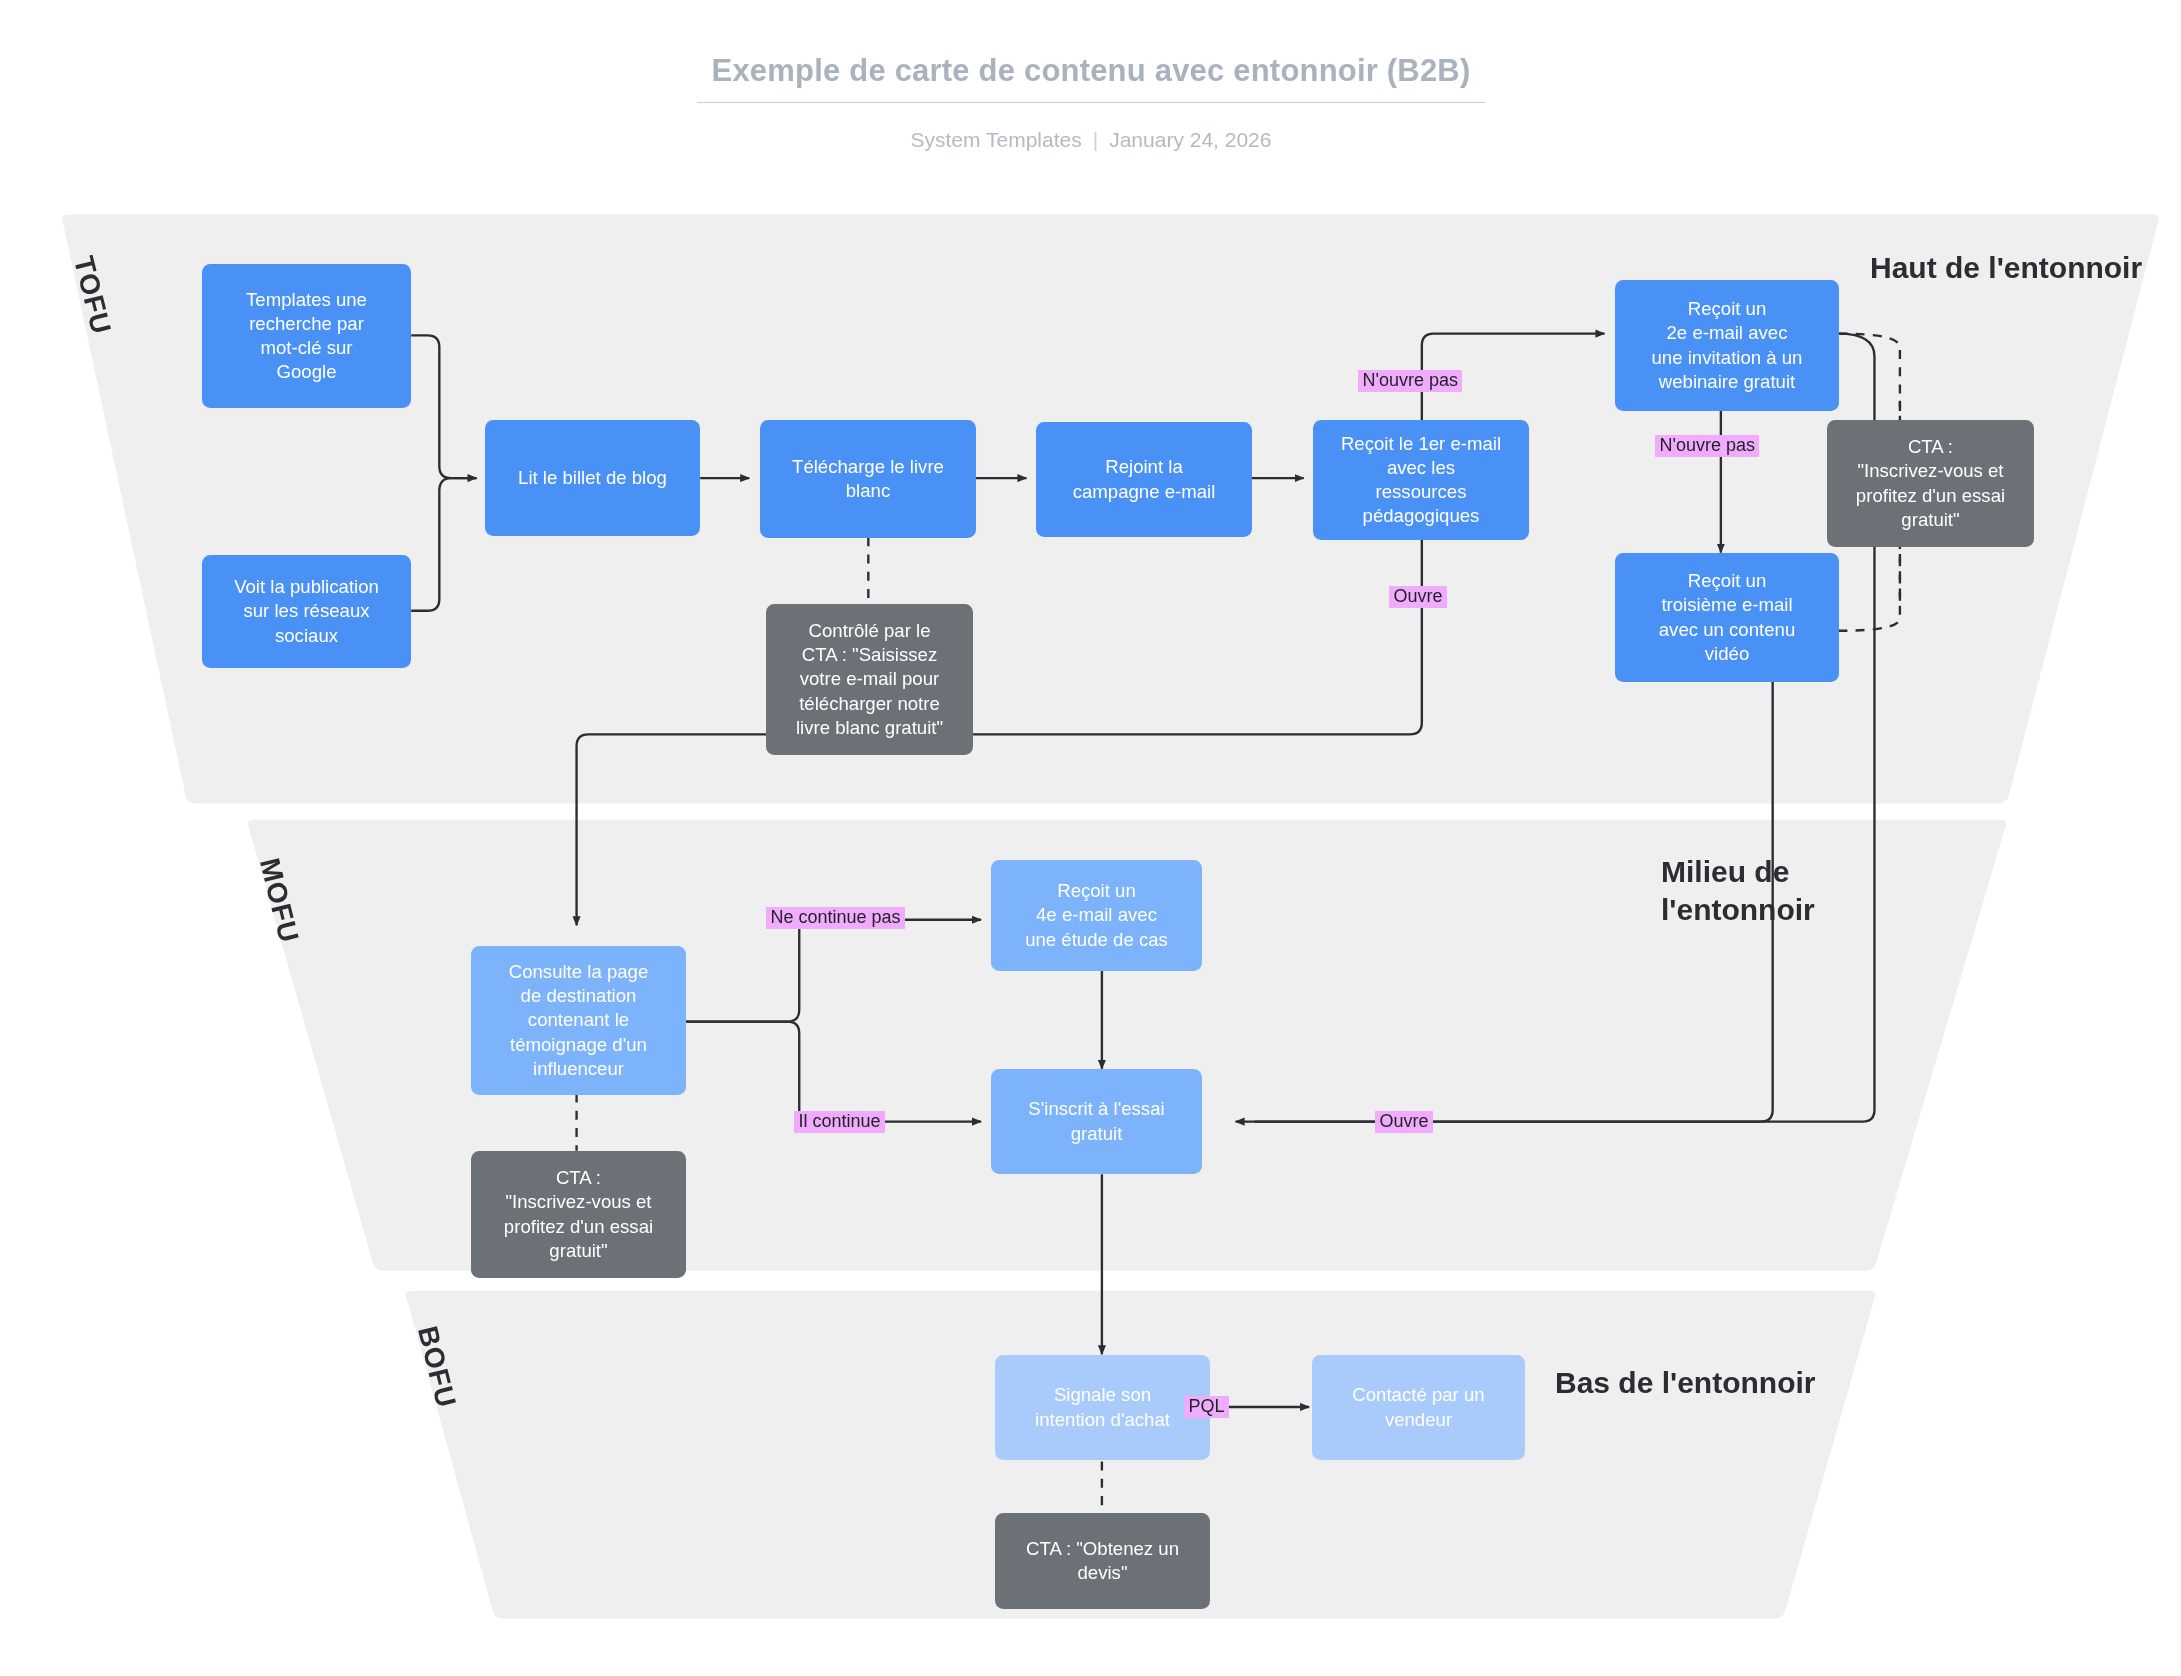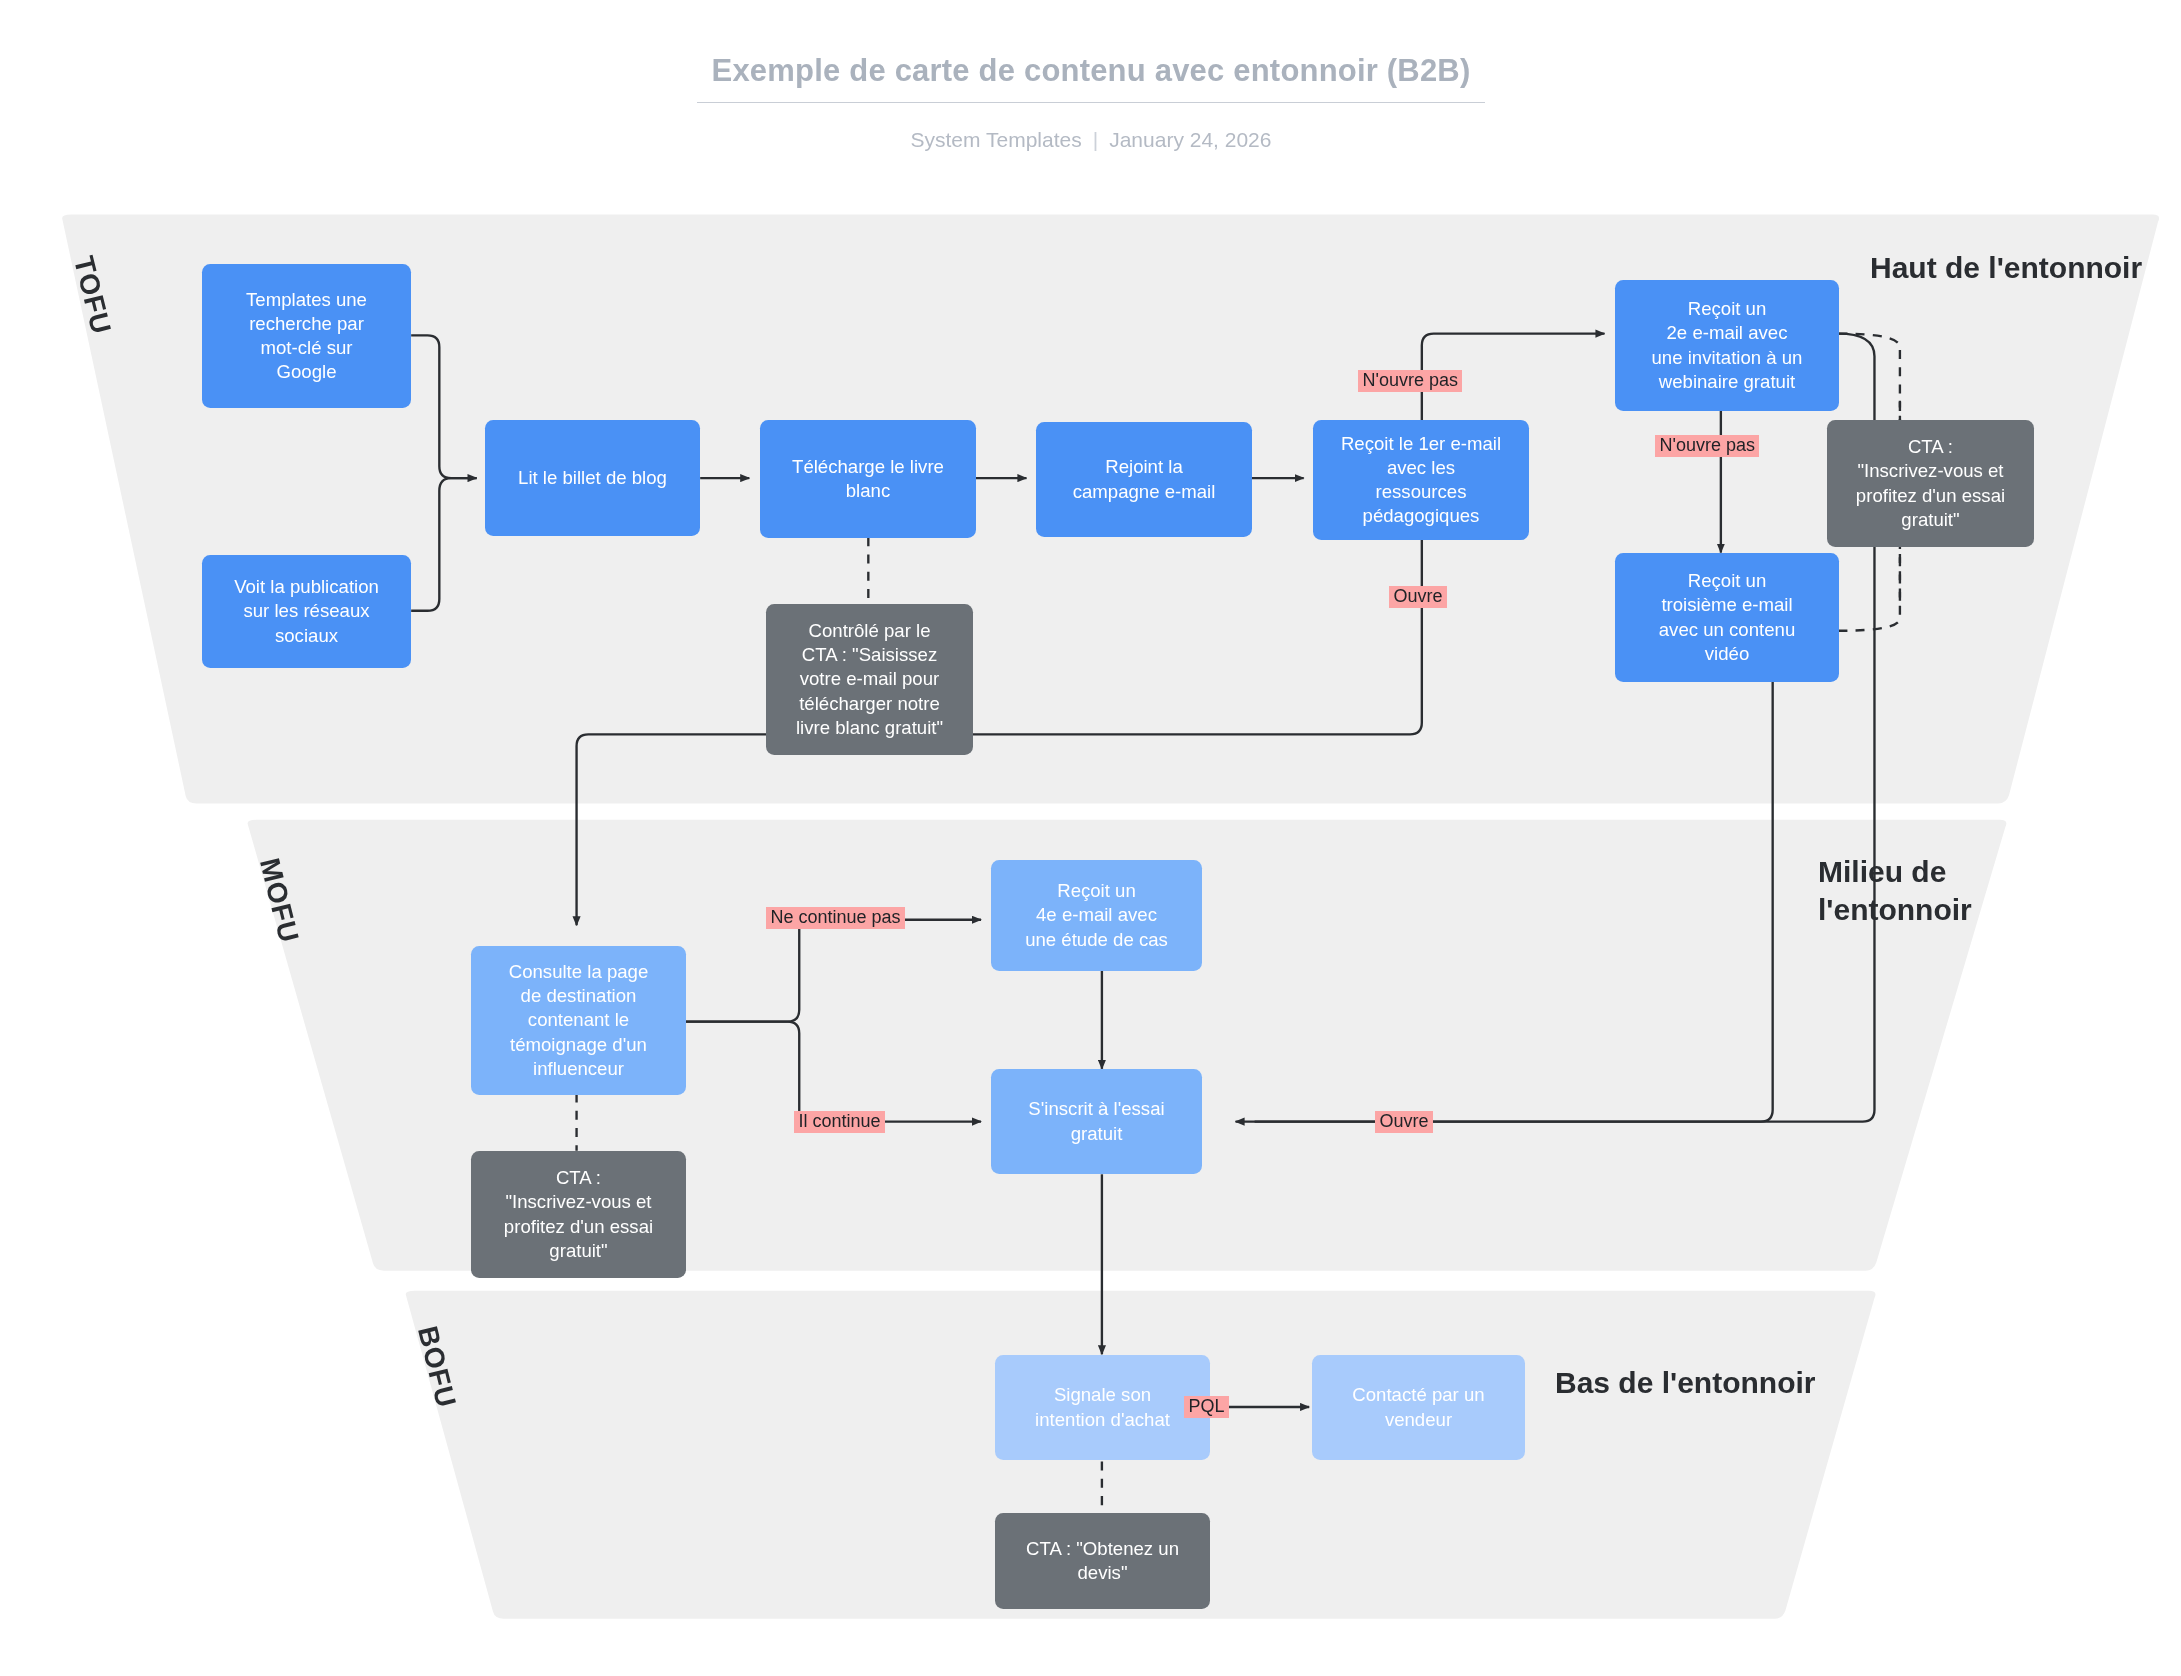--- a/index.html
+++ b/index.html
@@ -41,21 +41,21 @@
     white-space:pre-line;
   }
   .n-tofu{background:#4a91f5;}
   .n-mofu{background:#7cb3fa;}
   .n-bofu{background:#a8cbfc;color:#ffffff;}
   .n-cta {background:#6b7177;}
 
   
   .elabel{
     position:absolute;font-size:18px;color:#1f2226;white-space:nowrap;
-    background:#fca5a5;padding:0 4.5px;line-height:1.2;
+    background:#f0abfc;padding:0 4.5px;line-height:1.2;
   }
 </style>
 </head>
 <body>
 
 <div id="stage">
 
   <div class="hdr">
     <div class="hdr-title">Exemple de carte de contenu avec entonnoir (B2B)</div>
     <div class="hdr-sub">
@@ -121,21 +121,21 @@
 
       <path d="M 1212,1608 L 1212,1664" stroke-dasharray="10 9"></path>
     </g>
   </svg>
 
   <div class="band-label" style="left:98px;top:253px;transform:rotate(76deg);">TOFU</div>
   <div class="band-label" style="left:284px;top:855px;transform:rotate(76deg);">MOFU</div>
   <div class="band-label" style="left:442px;top:1323px;transform:rotate(76deg);">BOFU</div>
 
   <div class="band-head" style="left:1870px;top:249px;">Haut de l'entonnoir</div>
-  <div class="band-head" style="left:1818px;top:853px;">Milieu de
+  <div class="band-head" style="left:1661px;top:853px;">Milieu de
 l'entonnoir</div>
   <div class="band-head" style="left:1555px;top:1364px;">Bas de l'entonnoir</div>
 
   <div class="node n-tofu" style="left:202px;top:264px;width:209px;height:144px;">Templates une
 recherche par
 mot-clé  sur
 Google</div>
   <div class="node n-tofu" style="left:202px;top:555px;width:209px;height:113px;">Voit la publication
 sur les réseaux
 sociaux</div>

